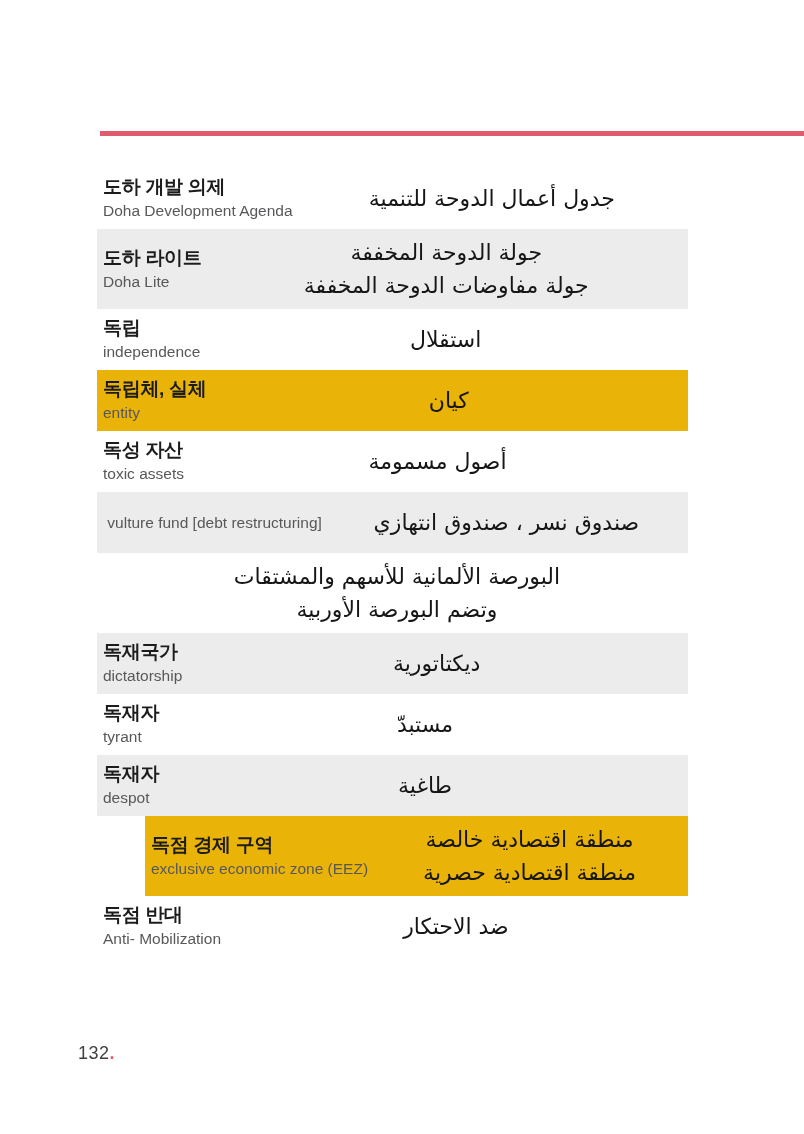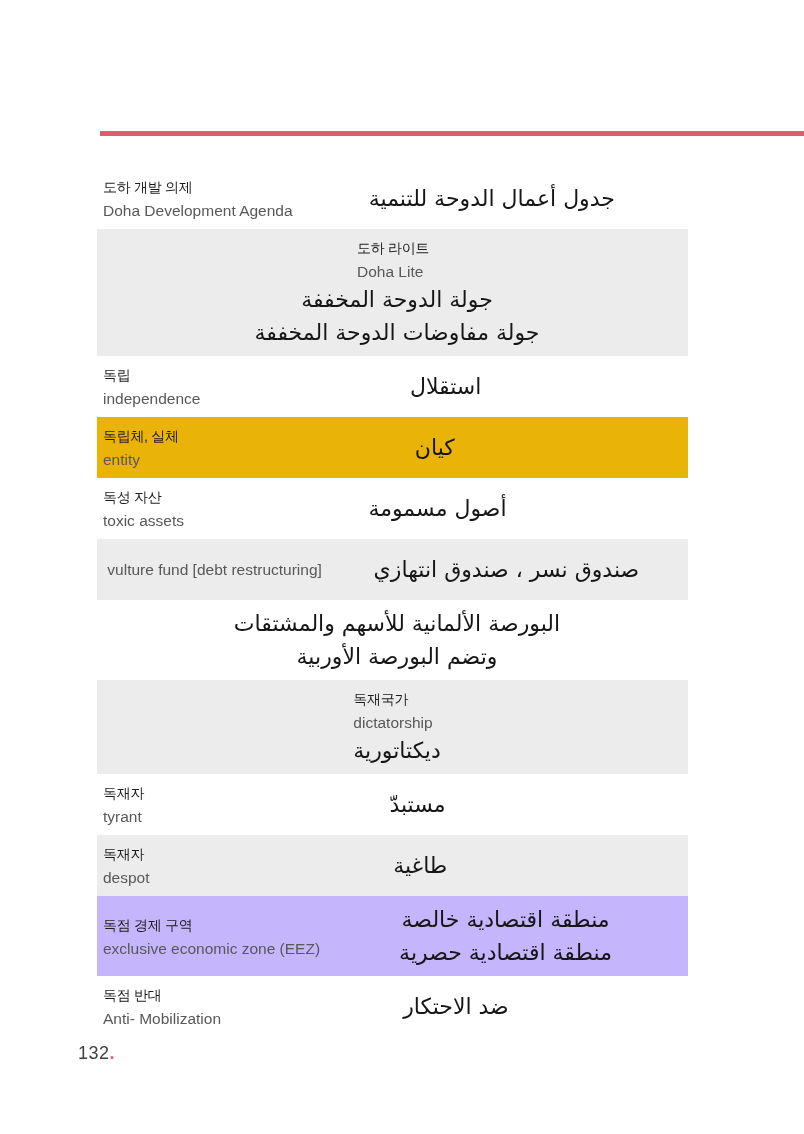--- a/index.html
+++ b/index.html
@@ -39,22 +39,22 @@
     background: transparent;
   }
   .row.alt {
     background: #ececec;
   }
   .term {
     flex: 0 1 auto;
     min-width: 0;
   }
   .ko {
-    font-size: 14px;
-    font-weight: normal;
+    font-size: 19px;
+    font-weight: bold;
     color: #1c1c1c;
     line-height: 24px;
     letter-spacing: -0.3px;
     white-space: nowrap;
   }
   .en {
     font-size: 15.5px;
     color: #58585a;
     line-height: 23px;
     white-space: pre-wrap;
@@ -93,21 +93,21 @@
   <div class="row">
     <div class="term">
       <div class="ko">도하 개발 의제</div>
       <div class="en">Doha Development Agenda</div>
     </div>
     <div class="ar">
           <div>جدول أعمال الدوحة للتنمية</div>
         </div>
   </div>
 
-  <div class="row alt" style="background: rgb(236, 236, 236); flex-direction: column;">
+  <div class="row alt" style="background: rgb(236, 236, 236);">
     <div class="term">
       <div class="ko">도하 라이트</div>
       <div class="en">Doha Lite</div>
     </div>
     <div class="ar">
           <div>جولة الدوحة المخففة</div>
           <div>جولة مفاوضات الدوحة المخففة</div>
         </div>
   </div>
 
@@ -150,21 +150,21 @@
         </div>
   </div>
 
   <div class="row">
     <div class="ar">
           <div>البورصة الألمانية للأسهم والمشتقات</div>
           <div>وتضم البورصة الأوربية</div>
         </div>
   </div>
 
-  <div class="row alt" style="background: rgb(236, 236, 236); flex-direction: column;">
+  <div class="row alt" style="background: rgb(236, 236, 236);">
     <div class="term">
       <div class="ko">독재국가</div>
       <div class="en">dictatorship</div>
     </div>
     <div class="ar">
           <div>ديكتاتورية</div>
         </div>
   </div>
 
   <div class="row">
@@ -181,21 +181,21 @@
     <div class="term">
       <div class="ko">독재자</div>
       <div class="en">despot</div>
     </div>
     <div class="ar">
           <div>طاغية</div>
         </div>
   </div>
 
 
-  <div class="row alt" style="background: #c4b5fd;">
+  <div class="row alt" style="background: #eab308; margin-left: 48px;">
     <div class="term">
       <div class="ko">독점 경제 구역</div>
       <div class="en">exclusive economic zone (EEZ)</div>
     </div>
     <div class="ar">
           <div>منطقة اقتصادية خالصة</div>
           <div>منطقة اقتصادية حصرية</div>
         </div>
   </div>
 

